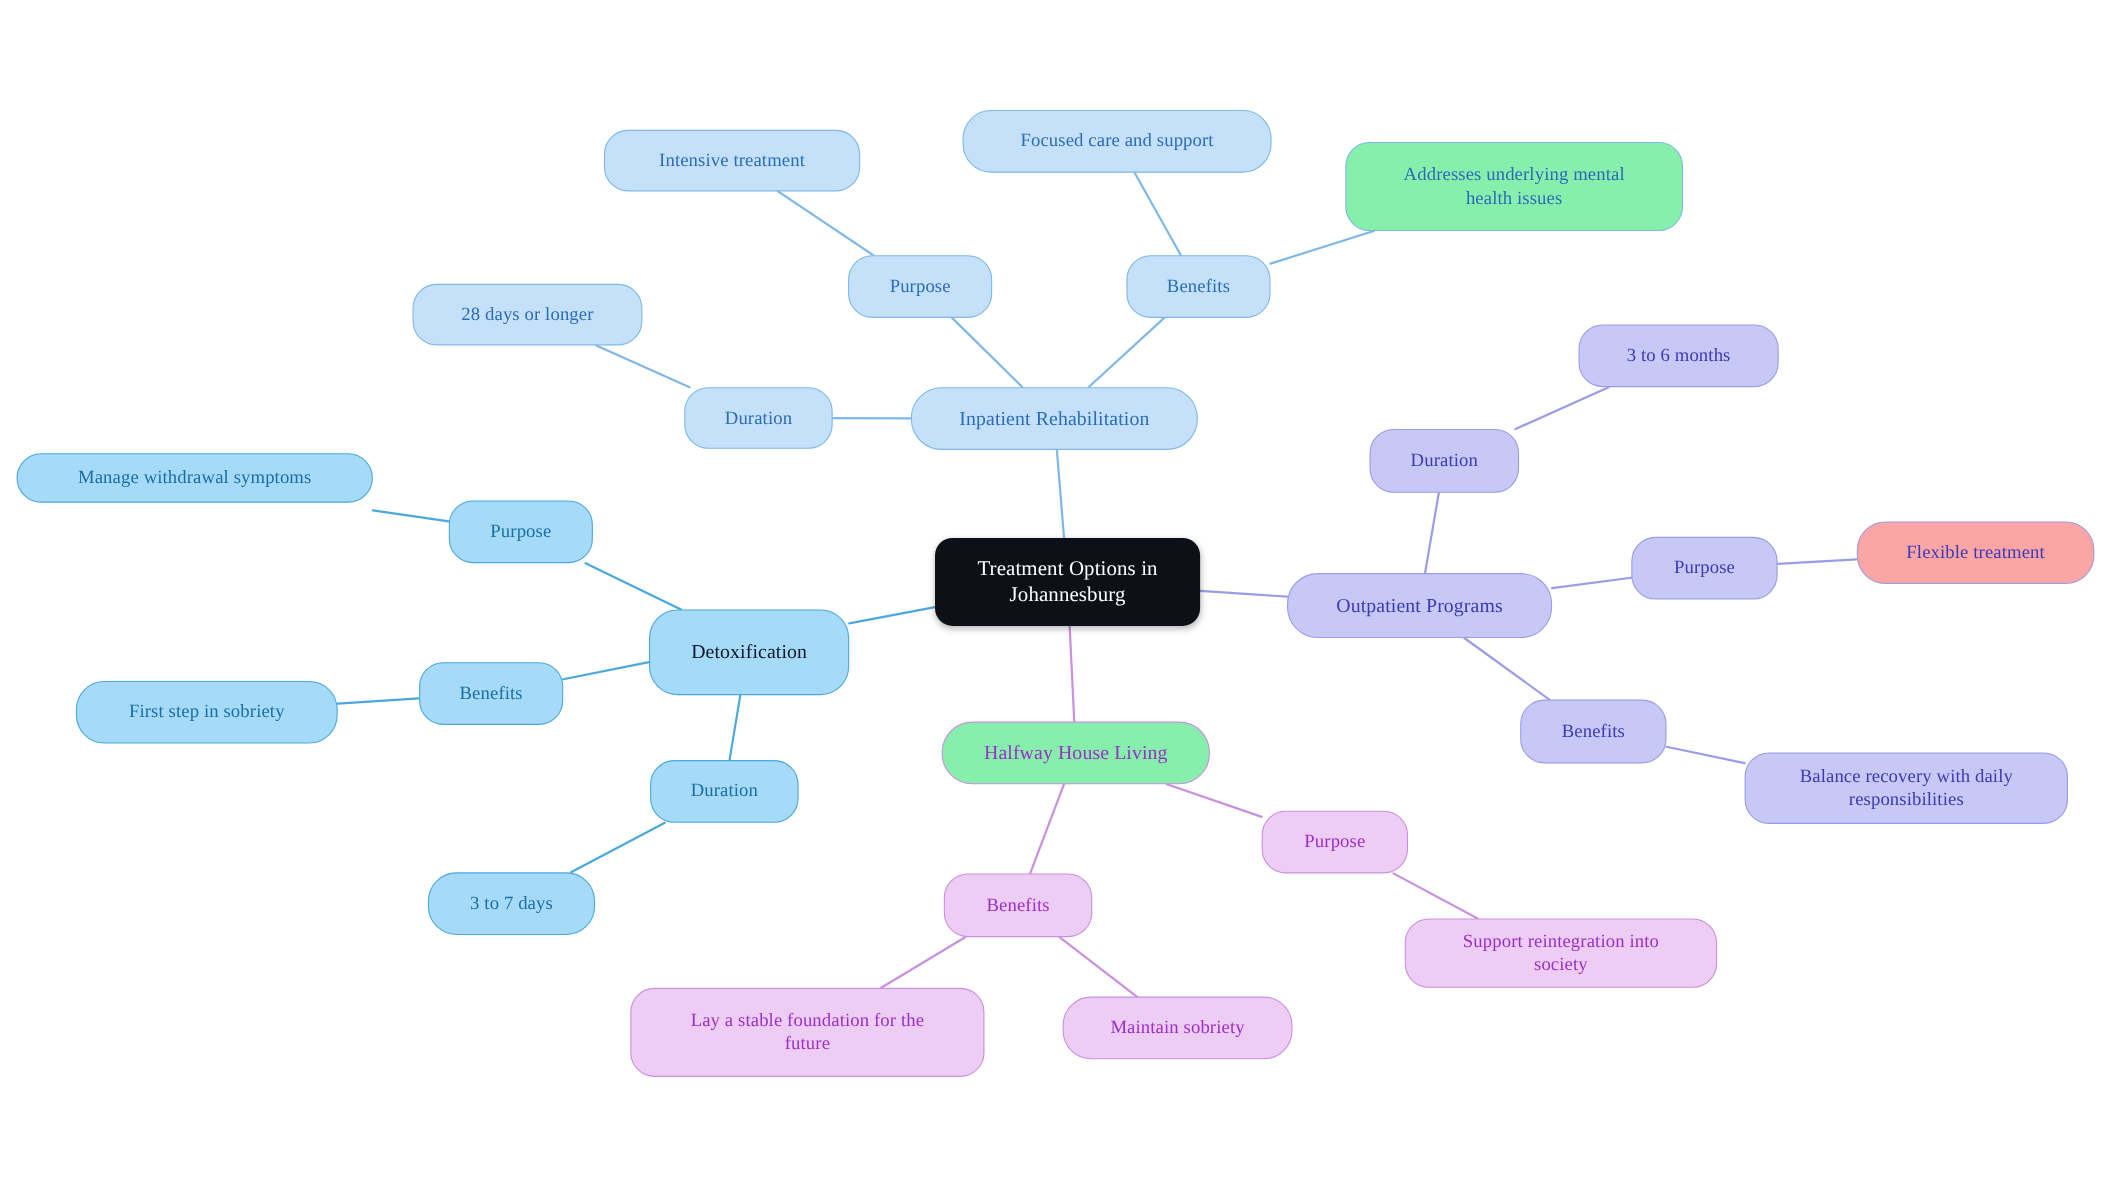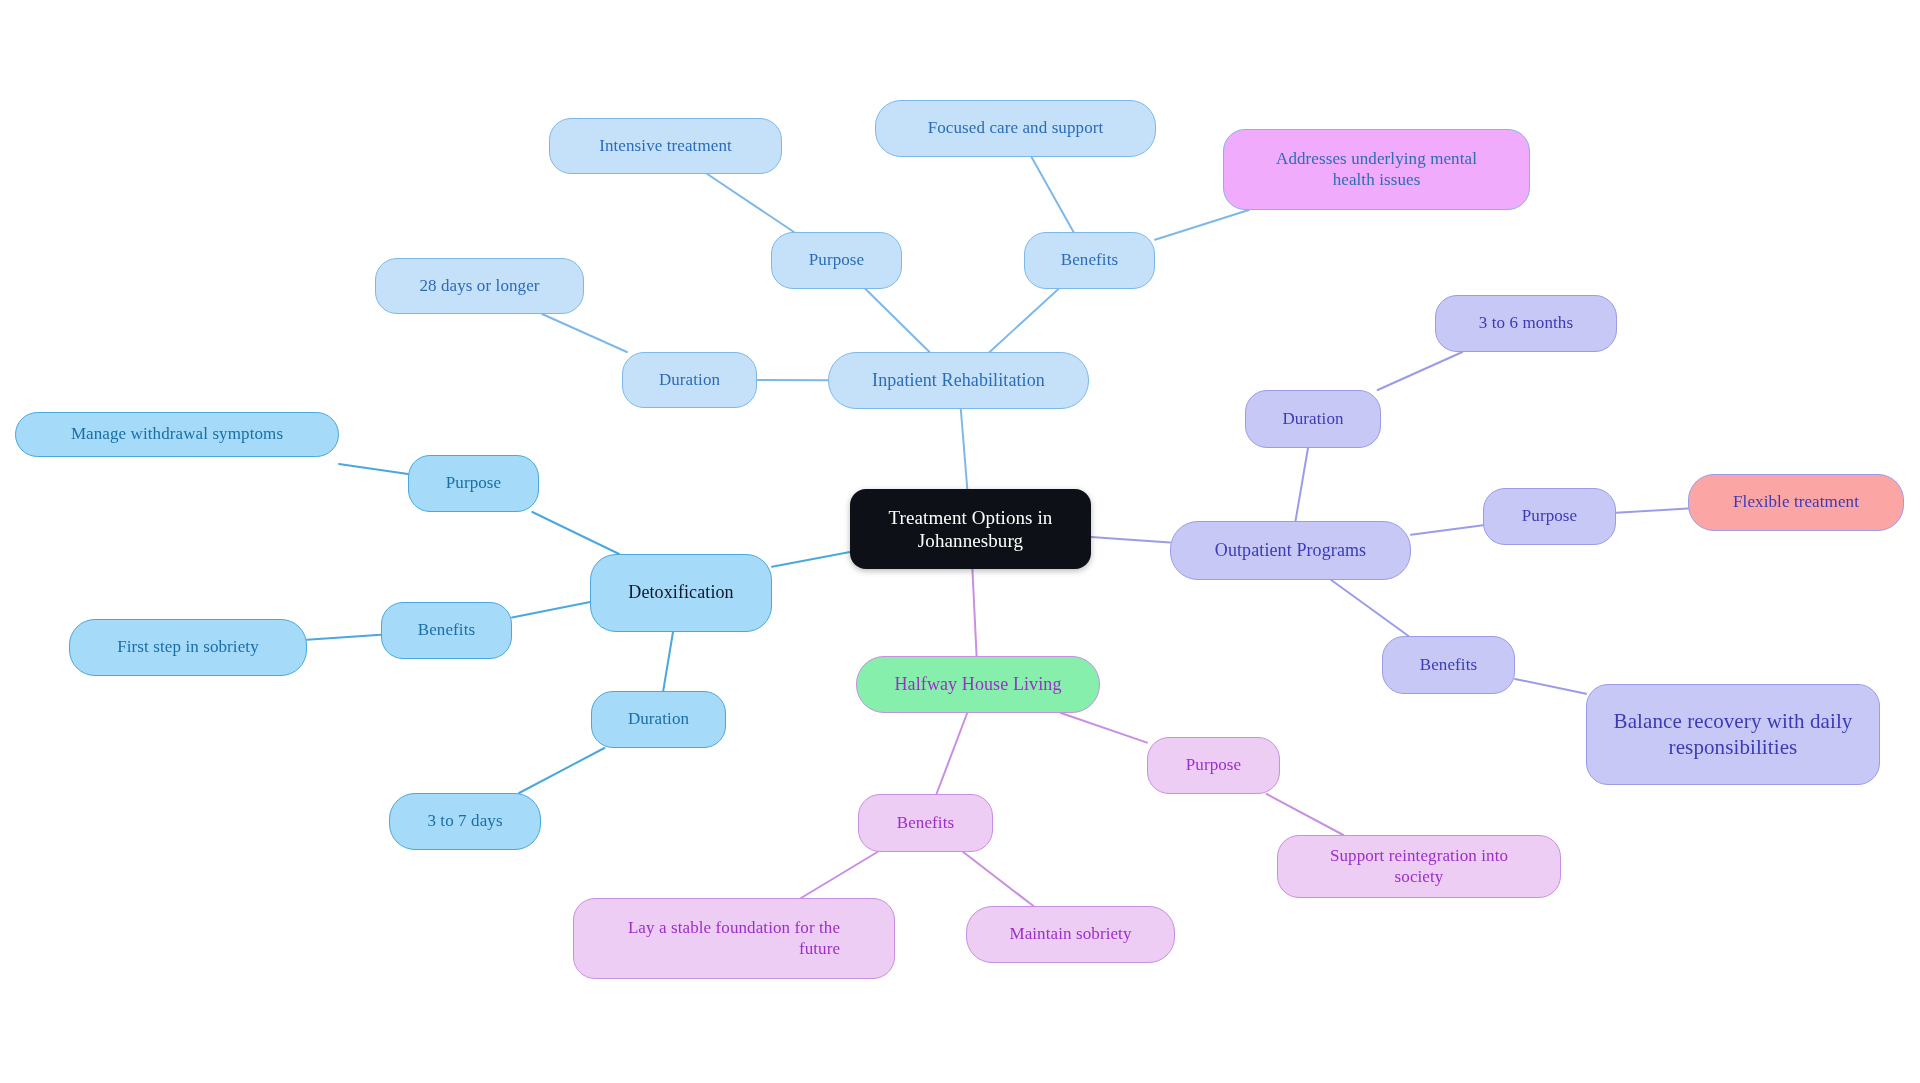--- a/index.html
+++ b/index.html
@@ -91,39 +91,39 @@
   <div id="node-layer">
       <div class="node root" style="left: 850px; top: 489px; width: 241px; height: 80px; border-radius: 16px; font-size: 19px; background: rgb(13, 17, 23); color: rgb(255, 255, 255);">Treatment Options in
 Johannesburg</div>
       <div class="node" style="left: 828px; top: 352px; width: 261px; height: 57px; border-radius: 28px; font-size: 18px; background: rgb(197, 225, 249); border-color: rgb(126, 184, 232); color: rgb(43, 108, 184);">Inpatient Rehabilitation</div>
       <div class="node" style="left: 771px; top: 232px; width: 131px; height: 57px; border-radius: 22px; font-size: 17px; background: rgb(197, 225, 249); border-color: rgb(126, 184, 232); color: rgb(43, 108, 184);">Purpose</div>
       <div class="node" style="left: 549px; top: 118px; width: 233px; height: 56px; border-radius: 22px; font-size: 17px; background: rgb(197, 225, 249); border-color: rgb(126, 184, 232); color: rgb(43, 108, 184);">Intensive treatment</div>
       <div class="node" style="left: 622px; top: 352px; width: 135px; height: 56px; border-radius: 22px; font-size: 17px; background: rgb(197, 225, 249); border-color: rgb(126, 184, 232); color: rgb(43, 108, 184);">Duration</div>
       <div class="node" style="left: 375px; top: 258px; width: 209px; height: 56px; border-radius: 22px; font-size: 17px; background: rgb(197, 225, 249); border-color: rgb(126, 184, 232); color: rgb(43, 108, 184);">28 days or longer</div>
       <div class="node" style="left: 1024px; top: 232px; width: 131px; height: 57px; border-radius: 22px; font-size: 17px; background: rgb(197, 225, 249); border-color: rgb(126, 184, 232); color: rgb(43, 108, 184);">Benefits</div>
       <div class="node" style="left: 875px; top: 100px; width: 281px; height: 57px; border-radius: 26px; font-size: 17px; background: rgb(197, 225, 249); border-color: rgb(126, 184, 232); color: rgb(43, 108, 184);">Focused care and support</div>
-      <div class="node" style="left: 1223px; top: 129px; width: 307px; height: 81px; border-radius: 22px; font-size: 17px; background: #f0abfc; border-color: rgb(126, 184, 232); color: rgb(43, 108, 184);">Addresses underlying mental
+      <div class="node" style="left: 1223px; top: 129px; width: 307px; height: 81px; border-radius: 22px; font-size: 17px; background: #86efac; border-color: rgb(126, 184, 232); color: rgb(43, 108, 184);">Addresses underlying mental
 health issues</div>
       <div class="node" style="left: 590px; top: 554px; width: 182px; height: 78px; border-radius: 26px; font-size: 18px; background: rgb(165, 218, 248); border-color: rgb(74, 168, 221); color: #0f172a;">Detoxification</div>
       <div class="node" style="left: 408px; top: 455px; width: 131px; height: 57px; border-radius: 22px; font-size: 17px; background: rgb(165, 218, 248); border-color: rgb(74, 168, 221); color: rgb(26, 111, 168);">Purpose</div>
       <div class="node" style="left: 15px; top: 412px; width: 324px; height: 45px; border-radius: 26px; font-size: 17px; background: rgb(165, 218, 248); border-color: rgb(74, 168, 221); color: rgb(26, 111, 168);">Manage withdrawal symptoms</div>
       <div class="node" style="left: 381px; top: 602px; width: 131px; height: 57px; border-radius: 22px; font-size: 17px; background: rgb(165, 218, 248); border-color: rgb(74, 168, 221); color: rgb(26, 111, 168);">Benefits</div>
       <div class="node" style="left: 69px; top: 619px; width: 238px; height: 57px; border-radius: 26px; font-size: 17px; background: rgb(165, 218, 248); border-color: rgb(74, 168, 221); color: rgb(26, 111, 168);">First step in sobriety</div>
       <div class="node" style="left: 591px; top: 691px; width: 135px; height: 57px; border-radius: 22px; font-size: 17px; background: rgb(165, 218, 248); border-color: rgb(74, 168, 221); color: rgb(26, 111, 168);">Duration</div>
       <div class="node" style="left: 389px; top: 793px; width: 152px; height: 57px; border-radius: 26px; font-size: 17px; background: rgb(165, 218, 248); border-color: rgb(74, 168, 221); color: rgb(26, 111, 168);">3 to 7 days</div>
       <div class="node" style="left: 1170px; top: 521px; width: 241px; height: 59px; border-radius: 28px; font-size: 18px; background: rgb(199, 200, 245); border-color: rgb(154, 156, 232); color: rgb(59, 59, 181);">Outpatient Programs</div>
       <div class="node" style="left: 1245px; top: 390px; width: 136px; height: 58px; border-radius: 22px; font-size: 17px; background: rgb(199, 200, 245); border-color: rgb(154, 156, 232); color: rgb(59, 59, 181);">Duration</div>
       <div class="node" style="left: 1435px; top: 295px; width: 182px; height: 57px; border-radius: 22px; font-size: 17px; background: rgb(199, 200, 245); border-color: rgb(154, 156, 232); color: rgb(59, 59, 181);">3 to 6 months</div>
       <div class="node" style="left: 1483px; top: 488px; width: 133px; height: 57px; border-radius: 22px; font-size: 17px; background: rgb(199, 200, 245); border-color: rgb(154, 156, 232); color: rgb(59, 59, 181);">Purpose</div>
       <div class="node" style="left: 1688px; top: 474px; width: 216px; height: 57px; border-radius: 26px; font-size: 17px; background: #fca5a5; border-color: rgb(154, 156, 232); color: rgb(59, 59, 181);">Flexible treatment</div>
       <div class="node" style="left: 1382px; top: 636px; width: 133px; height: 58px; border-radius: 22px; font-size: 17px; background: rgb(199, 200, 245); border-color: rgb(154, 156, 232); color: rgb(59, 59, 181);">Benefits</div>
-      <div class="node" style="left: 1586px; top: 684px; width: 294px; height: 101px; border-radius: 22px; font-size: 21px; background: rgb(199, 200, 245); border-color: rgb(154, 156, 232); color: rgb(59, 59, 181);">Balance recovery with daily
+      <div class="node" style="left: 1586px; top: 684px; width: 294px; height: 65px; border-radius: 22px; font-size: 17px; background: rgb(199, 200, 245); border-color: rgb(154, 156, 232); color: rgb(59, 59, 181);">Balance recovery with daily
 responsibilities</div>
       <div class="node" style="left: 856px; top: 656px; width: 244px; height: 57px; border-radius: 28px; font-size: 18px; background: #86efac; border-color: rgb(201, 143, 224); color: rgb(155, 48, 201);">Halfway House Living</div>
       <div class="node" style="left: 1147px; top: 737px; width: 133px; height: 57px; border-radius: 22px; font-size: 17px; background: rgb(238, 205, 245); border-color: rgb(201, 143, 224); color: rgb(155, 48, 201);">Purpose</div>
       <div class="node" style="left: 1277px; top: 835px; width: 284px; height: 63px; border-radius: 22px; font-size: 17px; background: rgb(238, 205, 245); border-color: rgb(201, 143, 224); color: rgb(155, 48, 201);">Support reintegration into
 society</div>
       <div class="node" style="left: 858px; top: 794px; width: 135px; height: 58px; border-radius: 22px; font-size: 17px; background: rgb(238, 205, 245); border-color: rgb(201, 143, 224); color: rgb(155, 48, 201);">Benefits</div>
-      <div class="node" style="left: 573px; top: 898px; width: 322px; height: 81px; border-radius: 22px; font-size: 17px; background: rgb(238, 205, 245); border-color: rgb(201, 143, 224); color: rgb(155, 48, 201); text-align: right;">Lay a stable foundation for the
+      <div class="node" style="left: 573px; top: 898px; width: 322px; height: 81px; border-radius: 22px; font-size: 17px; background: rgb(238, 205, 245); border-color: rgb(201, 143, 224); color: rgb(155, 48, 201);">Lay a stable foundation for the
 future</div>
       <div class="node" style="left: 966px; top: 906px; width: 209px; height: 57px; border-radius: 26px; font-size: 17px; background: rgb(238, 205, 245); border-color: rgb(201, 143, 224); color: rgb(155, 48, 201);">Maintain sobriety</div>
     </div>
 </div>
 
 </body></html>

